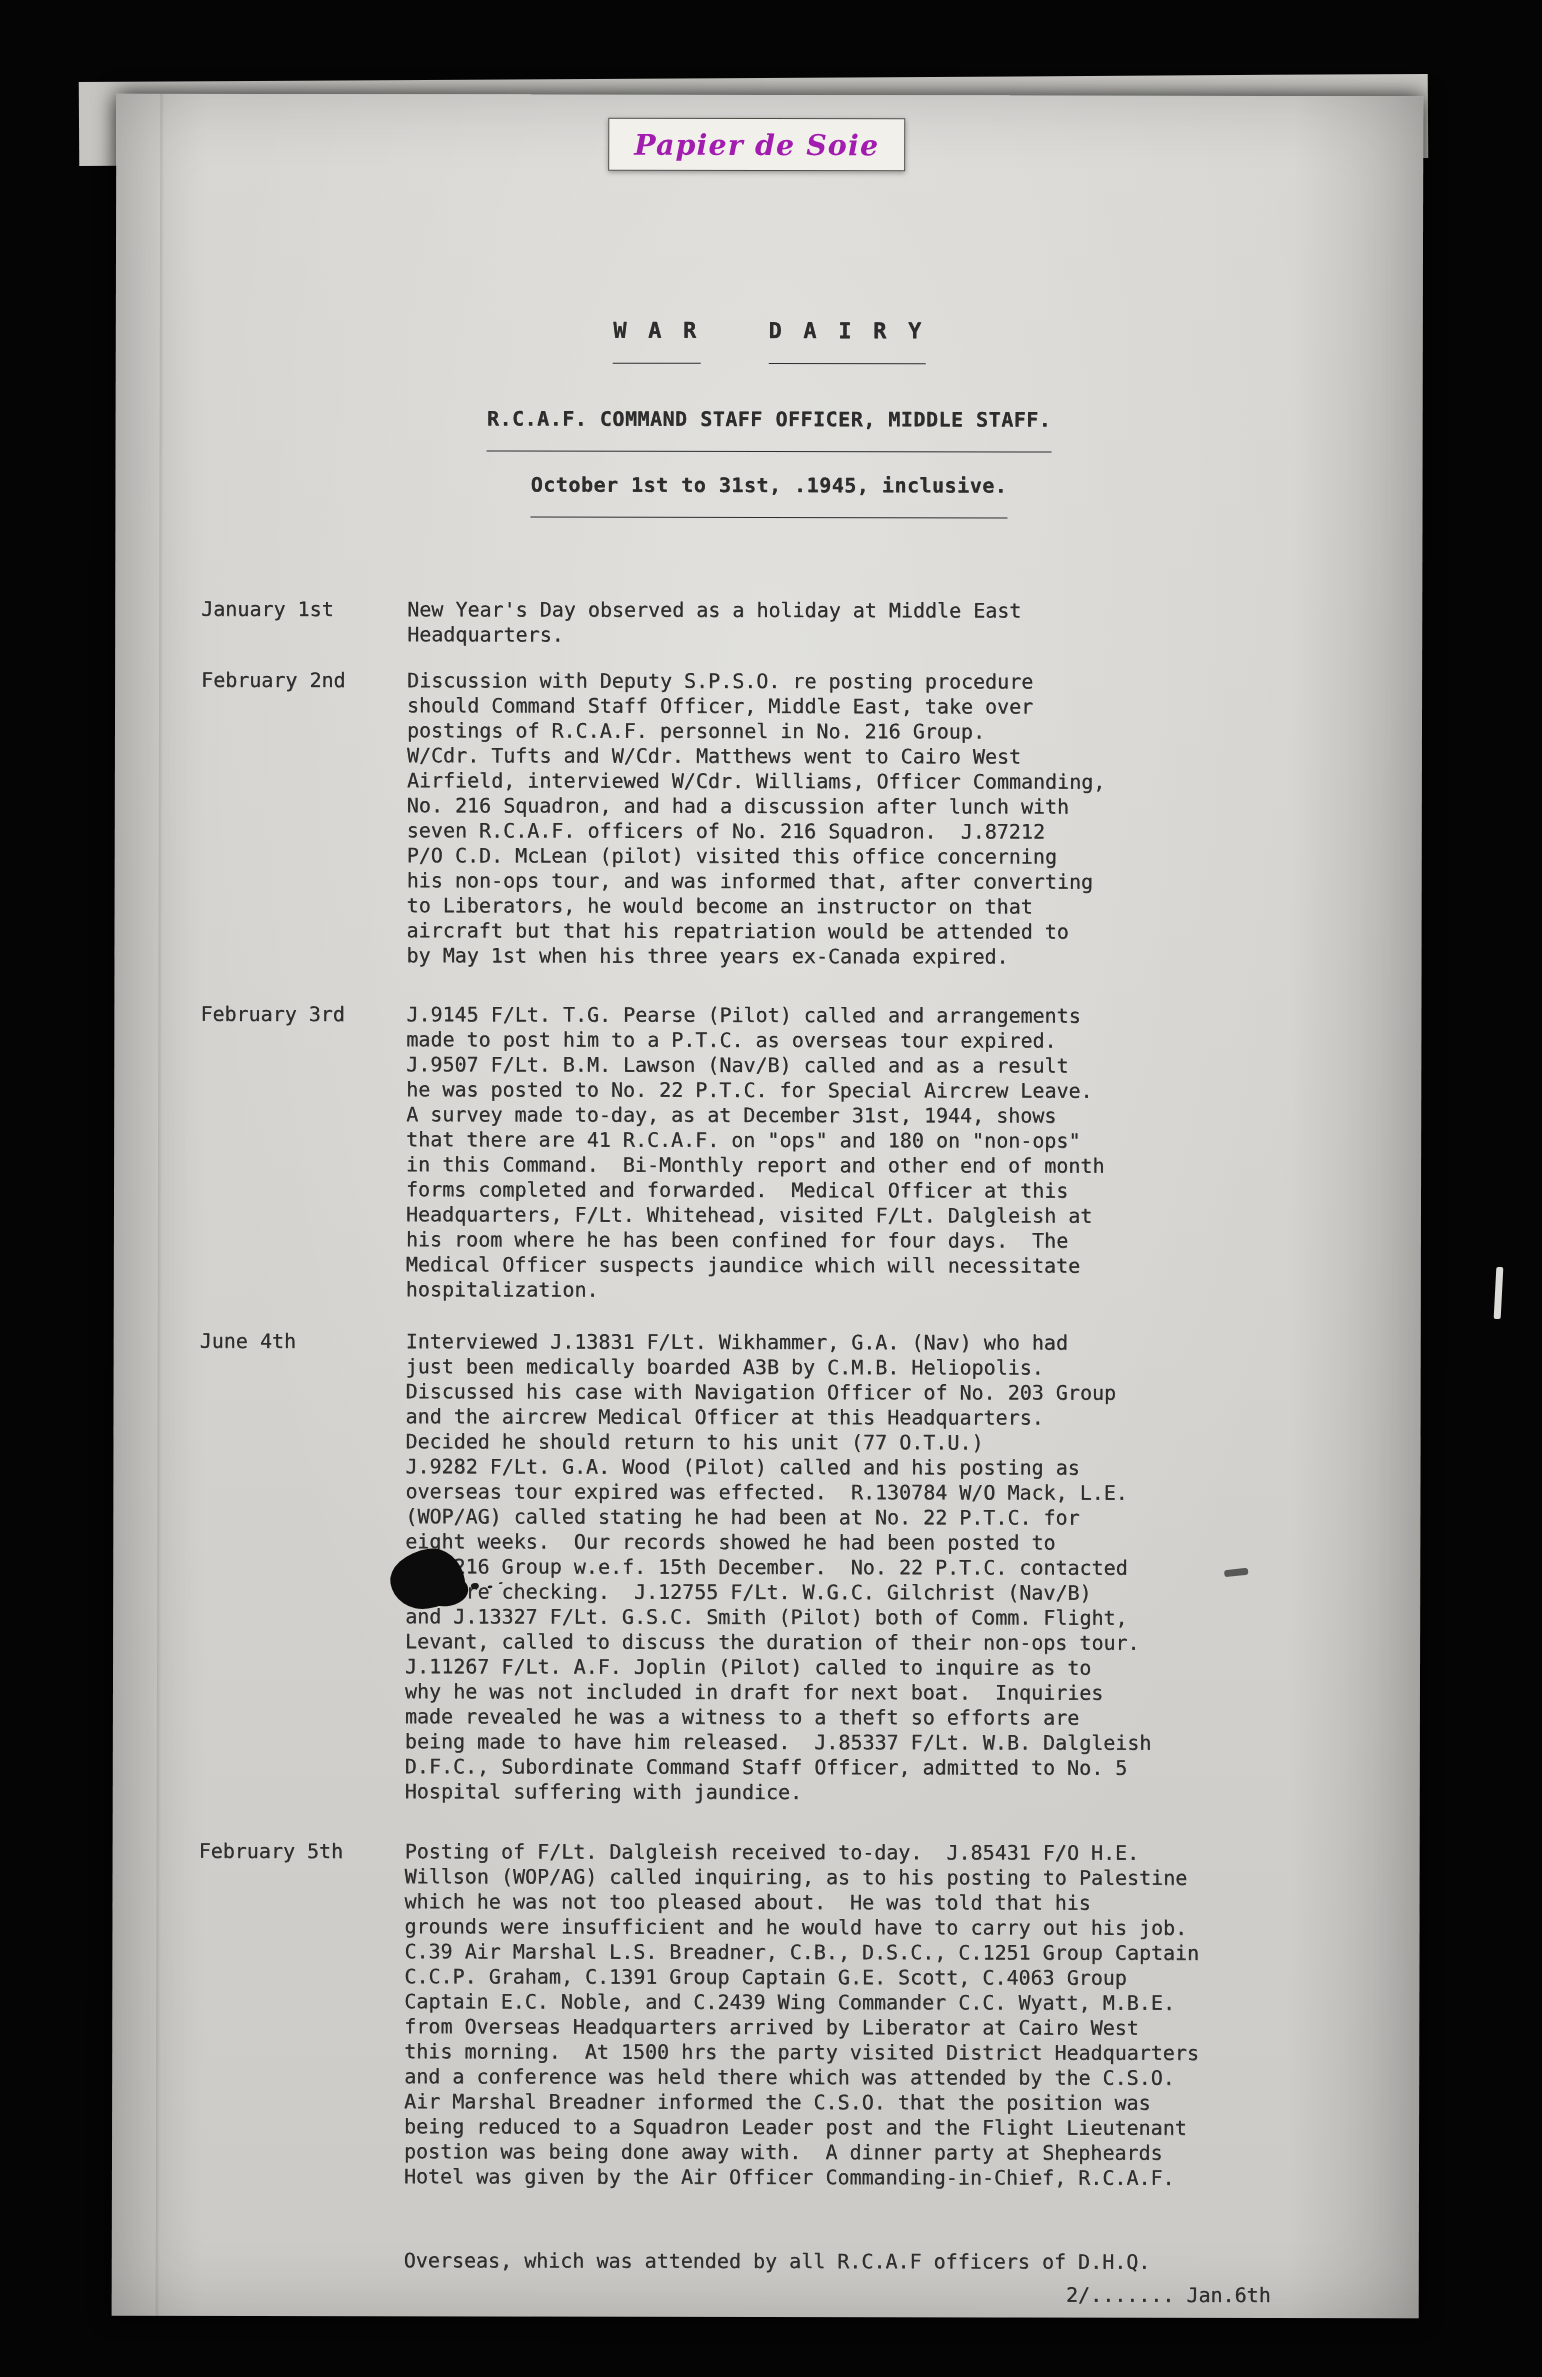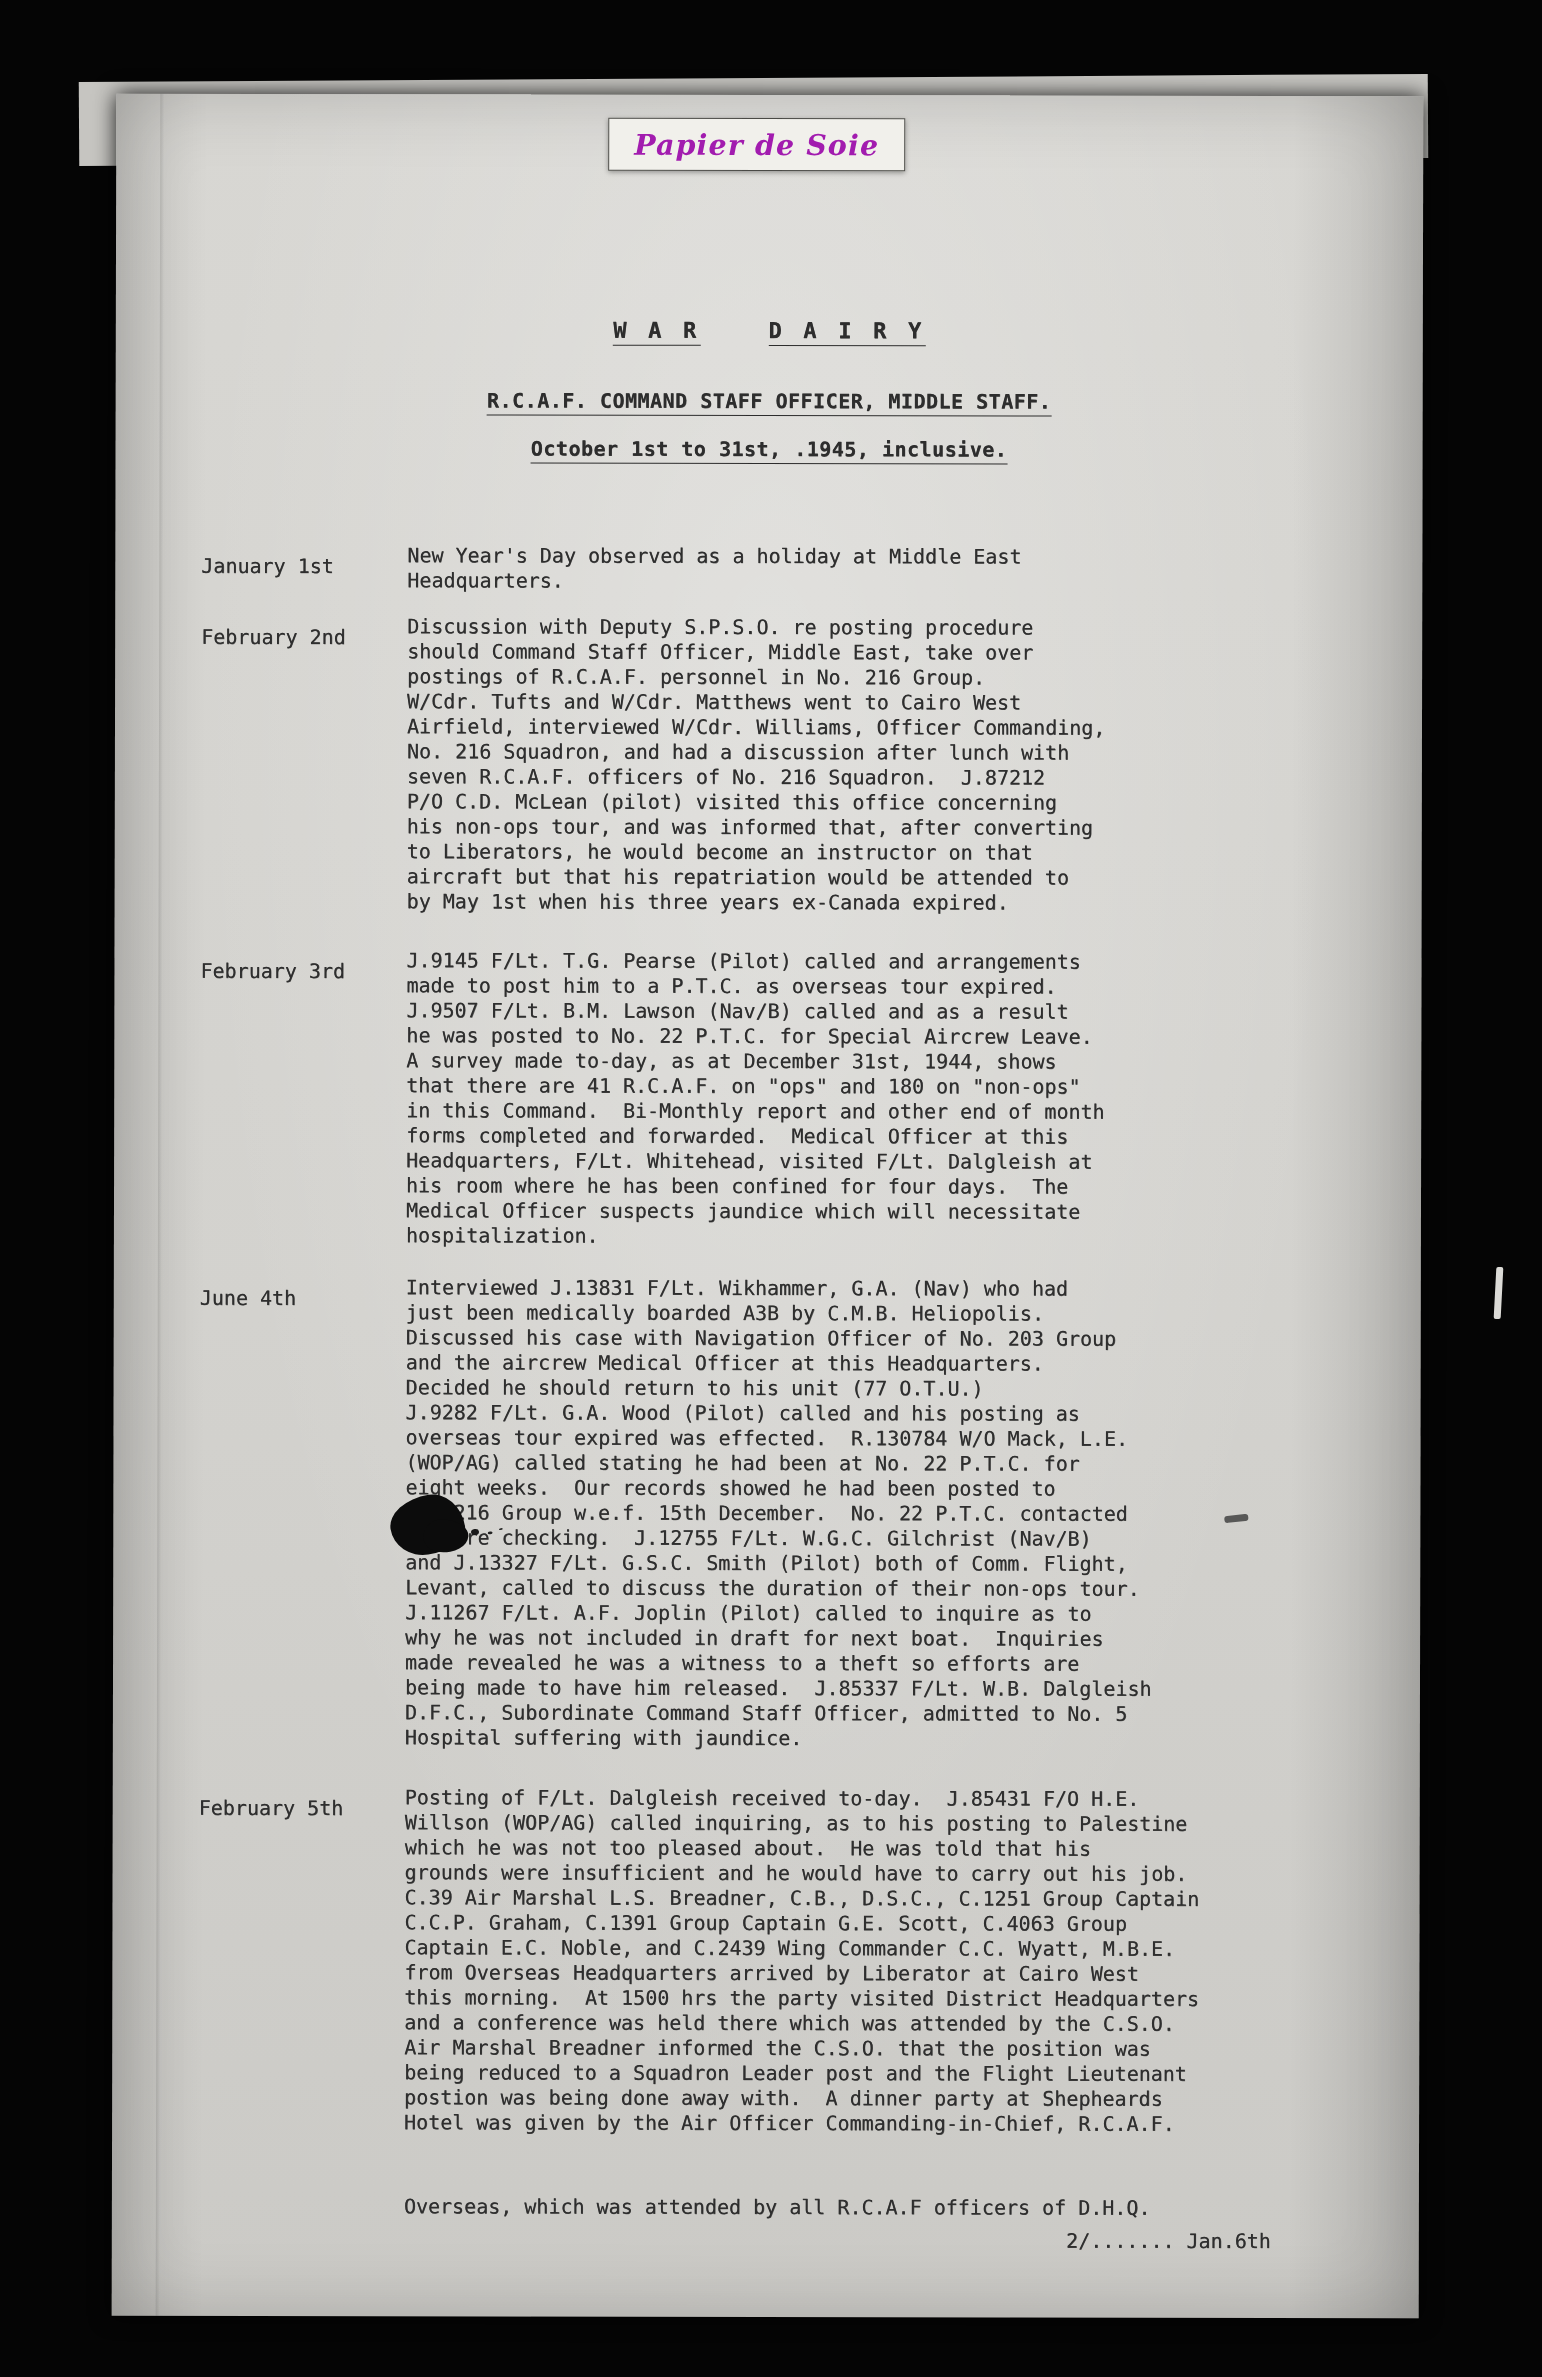--- a/index.html
+++ b/index.html
@@ -76,21 +76,21 @@
   .doc-title {
     margin-top: 223px;
     font-size: 22px;
     font-weight: 700;
     letter-spacing: 4.2px;
     text-shadow: 0.3px 0.3px 0.5px rgba(25,25,25,0.75);
   }
   .u {
     display: inline-block;
     border-bottom: 1.6px solid #2d2d2d;
-    padding-bottom: 2px;
+    padding-bottom: 20px;
   }
   .title-gap {
     display: inline-block;
     width: 68px;
   }
   .doc-subtitle {
     margin-top: 43px;
     font-size: 20px;
     font-weight: 700;
     letter-spacing: 0.5px;
@@ -112,21 +112,20 @@
     text-shadow: 0.3px 0.3px 0.5px rgba(30,30,30,0.65);
   }
   .entry {
     display: flex;
     align-items: flex-start;
   }
   .entry-date {
     width: 206px;
     flex-shrink: 0;
     white-space: nowrap;
-    margin-top: 11px;
   }
   .entry-body {
     width: 848px;
     white-space: pre-wrap;
     position: relative;
   }
   .e1 { margin-bottom: 20.5px; }
   .e2 { margin-bottom: 34px; }
   .e3 { margin-bottom: 27px; }
   .e4 { margin-bottom: 35px; }

